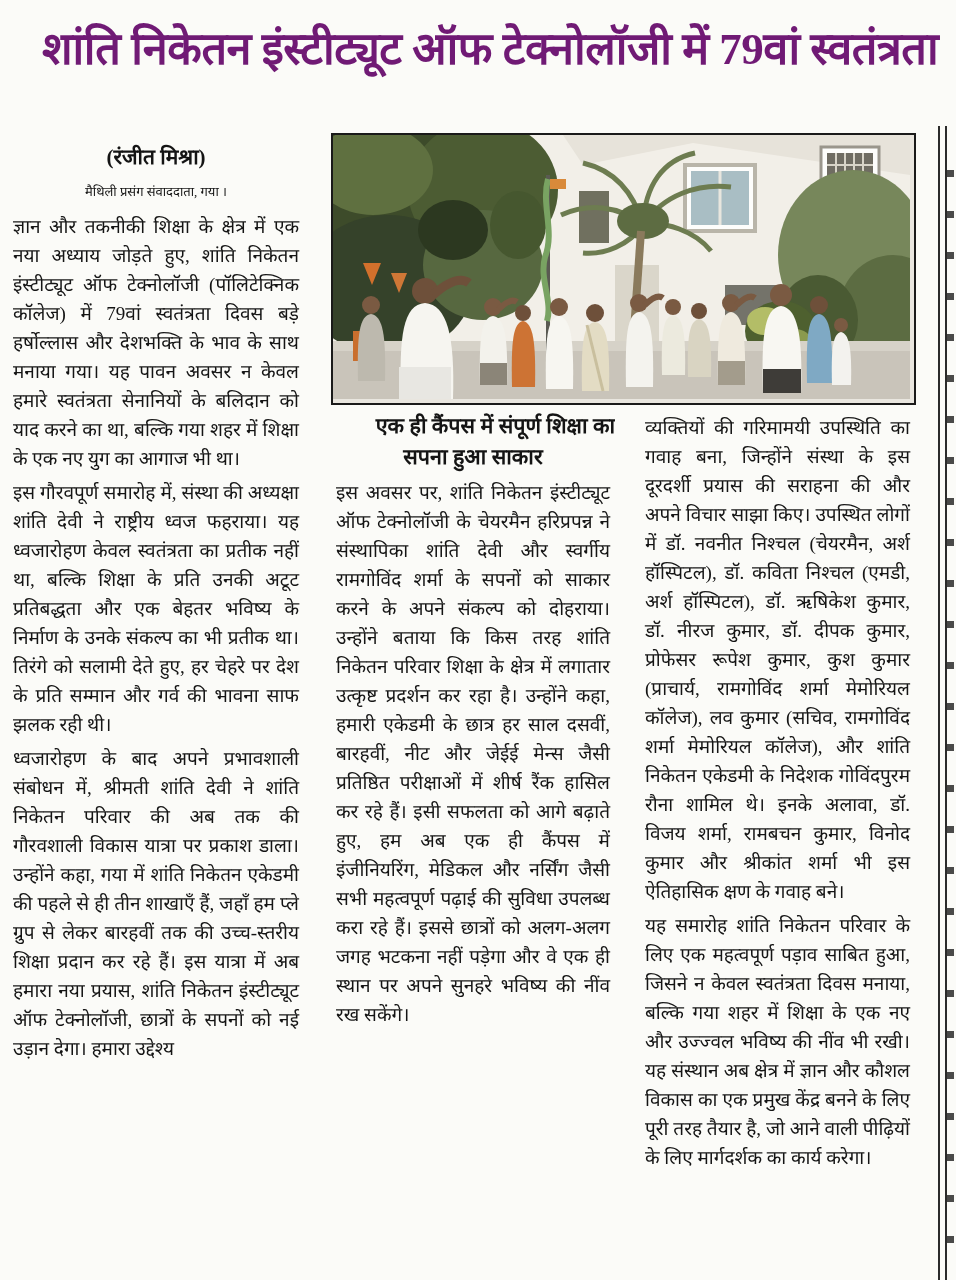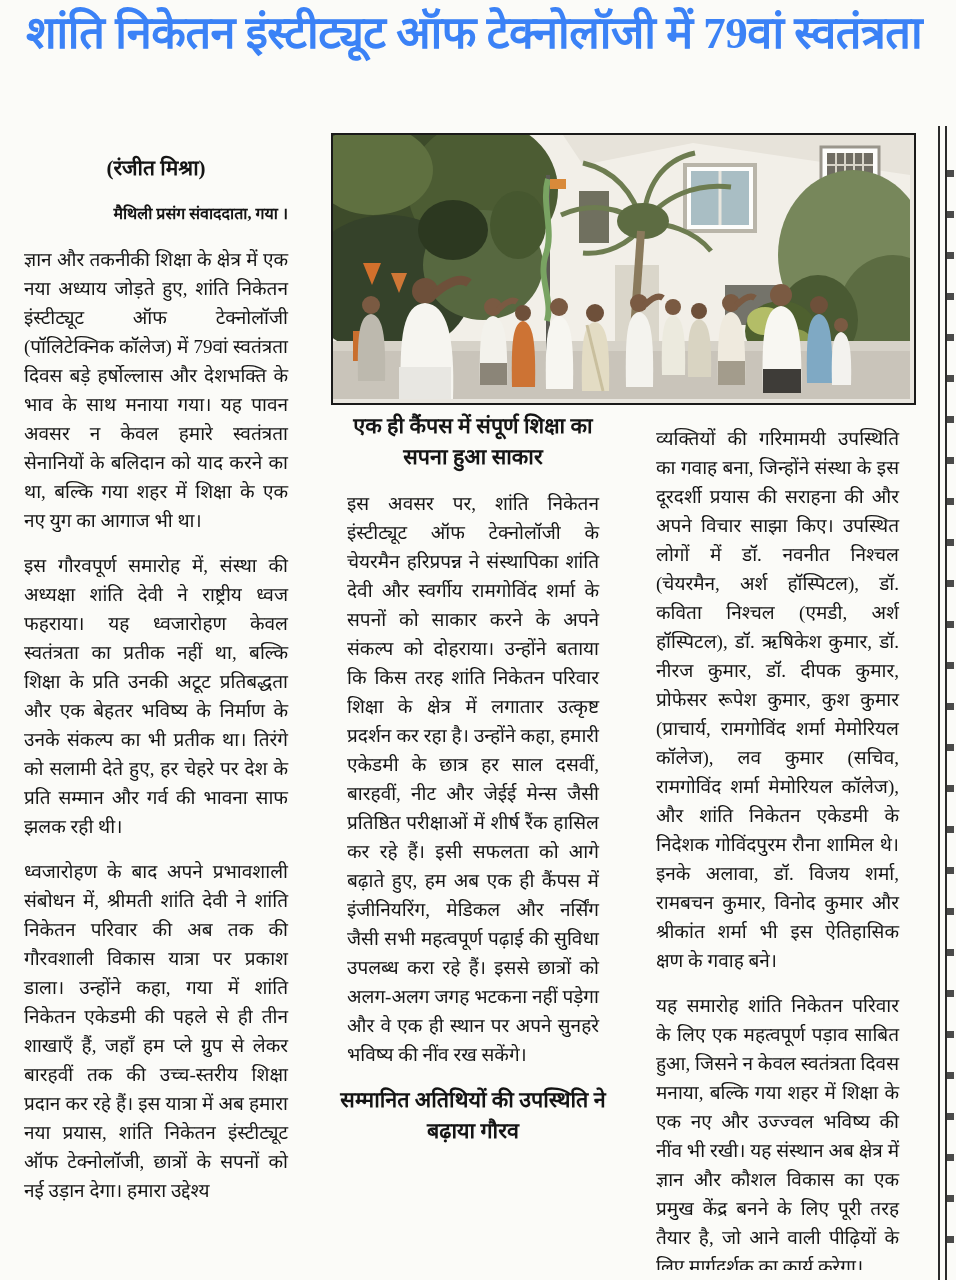--- a/index.html
+++ b/index.html
@@ -9,37 +9,37 @@
     background:#fbfbf8;
     font-family:"Liberation Serif","DejaVu Serif",serif;
     color:#141414;
     overflow:hidden;
   }
   .headline{
     position:absolute;left:18px;top:6px;width:912px;
     text-align:center;
     font-size:45px;line-height:54px;font-weight:700;
     letter-spacing:-0.5px;
-    color:#3b82f6;
-    margin:0;
+    color:#701a75;
+    margin:16px;
   }
   .col{
     position:absolute;
     text-align:justify;
     font-size:19px;line-height:29px;
     overflow:hidden;
   }
-  .col p{margin:16px;padding:0;}
+  .col p{margin:5px;padding:0;}
   .col-1{left:8px;top:137px;width:296px;height:1132px;}
   .col-2{left:331px;top:408px;width:284px;height:862px;}
   .col-3{left:640px;top:408px;width:275px;height:862px;}
   .byline{text-align:center;font-weight:700;font-size:21px;line-height:30px;}
-  .dateline{font-weight:700;font-size:16px;line-height:30px;text-align:right;}
+  .dateline{font-weight:400;font-size:13px;line-height:30px;text-align:center;}
   .subhead{
-    text-align:center;font-weight:700;font-size:21.5px;line-height:31px;
+    text-align:right;font-weight:700;font-size:21.5px;line-height:31px;
     margin:3px 0 2px 0 !important;
     text-align-last:center;
   }
   .photo-frame{
     position:absolute;left:331px;top:133px;width:581px;height:268px;
     border:2px solid #1a1a1a;background:#e9e6df;
   }
   .photo-frame svg{display:block;}
   .column-rule{
     position:absolute;left:938px;top:126px;height:1154px;width:5px;
@@ -187,21 +187,20 @@
     <p class="byline">(रंजीत मिश्रा)</p>
     <p class="dateline">मैथिली प्रसंग संवाददाता, गया ।</p>
     <p>ज्ञान और तकनीकी शिक्षा के क्षेत्र में एक नया अध्याय जोड़ते हुए, शांति निकेतन इंस्टीट्यूट ऑफ टेक्नोलॉजी (पॉलिटेक्निक कॉलेज) में 79वां स्वतंत्रता दिवस बड़े हर्षोल्लास और देशभक्ति के भाव के साथ मनाया गया। यह पावन अवसर न केवल हमारे स्वतंत्रता सेनानियों के बलिदान को याद करने का था, बल्कि गया शहर में शिक्षा के एक नए युग का आगाज भी था।</p>
     <p>इस गौरवपूर्ण समारोह में, संस्था की अध्यक्षा शांति देवी ने राष्ट्रीय ध्वज फहराया। यह ध्वजारोहण केवल स्वतंत्रता का प्रतीक नहीं था, बल्कि शिक्षा के प्रति उनकी अटूट प्रतिबद्धता और एक बेहतर भविष्य के निर्माण के उनके संकल्प का भी प्रतीक था। तिरंगे को सलामी देते हुए, हर चेहरे पर देश के प्रति सम्मान और गर्व की भावना साफ झलक रही थी।</p>
     <p>ध्वजारोहण के बाद अपने प्रभावशाली संबोधन में, श्रीमती शांति देवी ने शांति निकेतन परिवार की अब तक की गौरवशाली विकास यात्रा पर प्रकाश डाला। उन्होंने कहा, गया में शांति निकेतन एकेडमी की पहले से ही तीन शाखाएँ हैं, जहाँ हम प्ले ग्रुप से लेकर बारहवीं तक की उच्च-स्तरीय शिक्षा प्रदान कर रहे हैं। इस यात्रा में अब हमारा नया प्रयास, शांति निकेतन इंस्टीट्यूट ऑफ टेक्नोलॉजी, छात्रों के सपनों को नई उड़ान देगा। हमारा उद्देश्य</p>
   </div>
 
   <div class="col col-2">
     <p class="subhead">एक ही कैंपस में संपूर्ण शिक्षा का सपना हुआ साकार</p>
     <p>इस अवसर पर, शांति निकेतन इंस्टीट्यूट ऑफ टेक्नोलॉजी के चेयरमैन हरिप्रपन्न ने संस्थापिका शांति देवी और स्वर्गीय रामगोविंद शर्मा के सपनों को साकार करने के अपने संकल्प को दोहराया। उन्होंने बताया कि किस तरह शांति निकेतन परिवार शिक्षा के क्षेत्र में लगातार उत्कृष्ट प्रदर्शन कर रहा है। उन्होंने कहा, हमारी एकेडमी के छात्र हर साल दसवीं, बारहवीं, नीट और जेईई मेन्स जैसी प्रतिष्ठित परीक्षाओं में शीर्ष रैंक हासिल कर रहे हैं। इसी सफलता को आगे बढ़ाते हुए, हम अब एक ही कैंपस में इंजीनियरिंग, मेडिकल और नर्सिंग जैसी सभी महत्वपूर्ण पढ़ाई की सुविधा उपलब्ध करा रहे हैं। इससे छात्रों को अलग-अलग जगह भटकना नहीं पड़ेगा और वे एक ही स्थान पर अपने सुनहरे भविष्य की नींव रख सकेंगे।</p>
-    <p class="subhead">सम्मानित अतिथियों की उपस्थिति ने बढ़ाया गौरव</p>
   </div>
 
   <div class="col col-3">
     <p>व्यक्तियों की गरिमामयी उपस्थिति का गवाह बना, जिन्होंने संस्था के इस दूरदर्शी प्रयास की सराहना की और अपने विचार साझा किए। उपस्थित लोगों में डॉ. नवनीत निश्चल (चेयरमैन, अर्श हॉस्पिटल), डॉ. कविता निश्चल (एमडी, अर्श हॉस्पिटल), डॉ. ऋषिकेश कुमार, डॉ. नीरज कुमार, डॉ. दीपक कुमार, प्रोफेसर रूपेश कुमार, कुश कुमार (प्राचार्य, रामगोविंद शर्मा मेमोरियल कॉलेज), लव कुमार (सचिव, रामगोविंद शर्मा मेमोरियल कॉलेज), और शांति निकेतन एकेडमी के निदेशक गोविंदपुरम रौना शामिल थे। इनके अलावा, डॉ. विजय शर्मा, रामबचन कुमार, विनोद कुमार और श्रीकांत शर्मा भी इस ऐतिहासिक क्षण के गवाह बने।</p>
     <p>यह समारोह शांति निकेतन परिवार के लिए एक महत्वपूर्ण पड़ाव साबित हुआ, जिसने न केवल स्वतंत्रता दिवस मनाया, बल्कि गया शहर में शिक्षा के एक नए और उज्ज्वल भविष्य की नींव भी रखी। यह संस्थान अब क्षेत्र में ज्ञान और कौशल विकास का एक प्रमुख केंद्र बनने के लिए पूरी तरह तैयार है, जो आने वाली पीढ़ियों के लिए मार्गदर्शक का कार्य करेगा।</p>
   </div>
 
   <div class="column-rule"></div>
   <div class="edge-fragments"></div>
 

